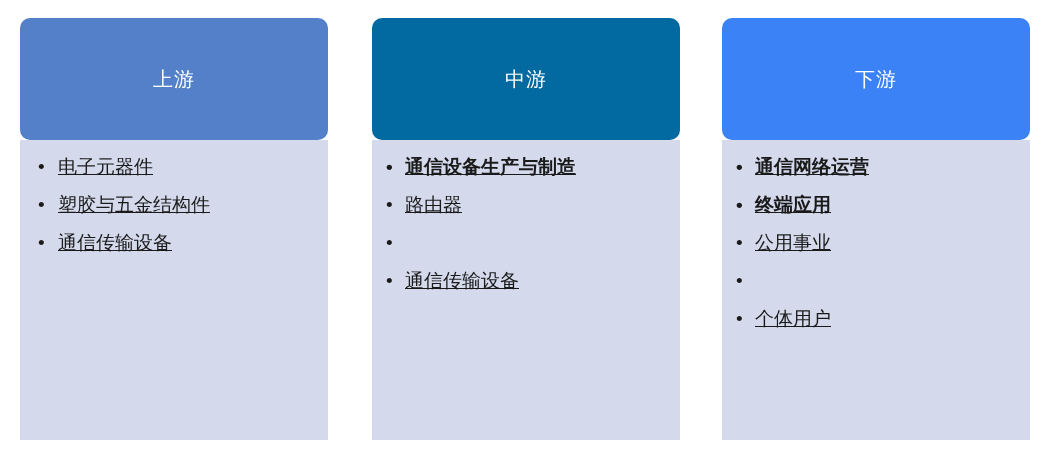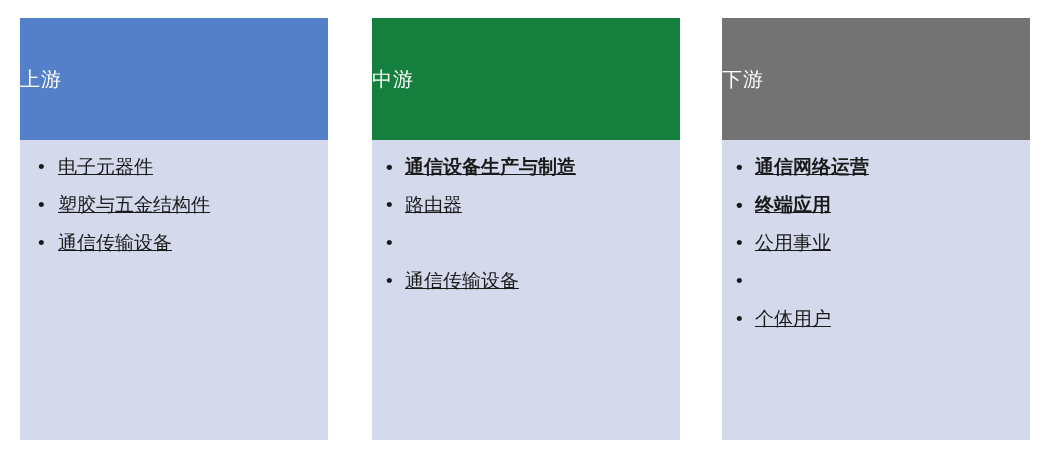--- a/index.html
+++ b/index.html
@@ -33,21 +33,23 @@
 
   .col-1 { left: 20px; }
   .col-2 { left: 372px; }
   .col-3 { left: 722px; }
 
   .col-header {
     height: 122px;
     flex: 0 0 122px;
     display: flex;
     align-items: center;
-    box-sizing: border-box;
+    justify-content: center;
+    box-sizing: border-box;
+    border-radius: 10px;
   }
 
   .col-header-title {
     color: #ffffff;
     font-size: 20px;
     line-height: 26px;
     letter-spacing: 1px;
     font-weight: 400;
     text-align: center;
     white-space: nowrap;
@@ -134,21 +136,21 @@
         </li>
         <li class="item">
           <span class="bullet">•</span>
           <span class="item-text">通信传输设备</span>
         </li>
       </ul>
     </div>
   </div>
 
   <div class="column col-2">
-    <div class="col-header" style="background-color: #15803d;">
+    <div class="col-header" style="background-color: #0369a1;">
       <div class="col-header-title">中游</div>
     </div>
     <div class="col-body">
       <ul class="item-list">
         <li class="item bold">
           <span class="bullet">•</span>
           <span class="item-text">通信设备生产与制造</span>
         </li>
         <li class="item">
           <span class="bullet">•</span>
@@ -159,21 +161,21 @@
         </li>
         <li class="item">
           <span class="bullet">•</span>
           <span class="item-text">通信传输设备</span>
         </li>
       </ul>
     </div>
   </div>
 
   <div class="column col-3">
-    <div class="col-header" style="background-color: #737373;">
+    <div class="col-header" style="background-color: #3b82f6;">
       <div class="col-header-title">下游</div>
     </div>
     <div class="col-body">
       <ul class="item-list">
         <li class="item bold">
           <span class="bullet">•</span>
           <span class="item-text">通信网络运营</span>
         </li>
         <li class="item bold">
           <span class="bullet">•</span>

